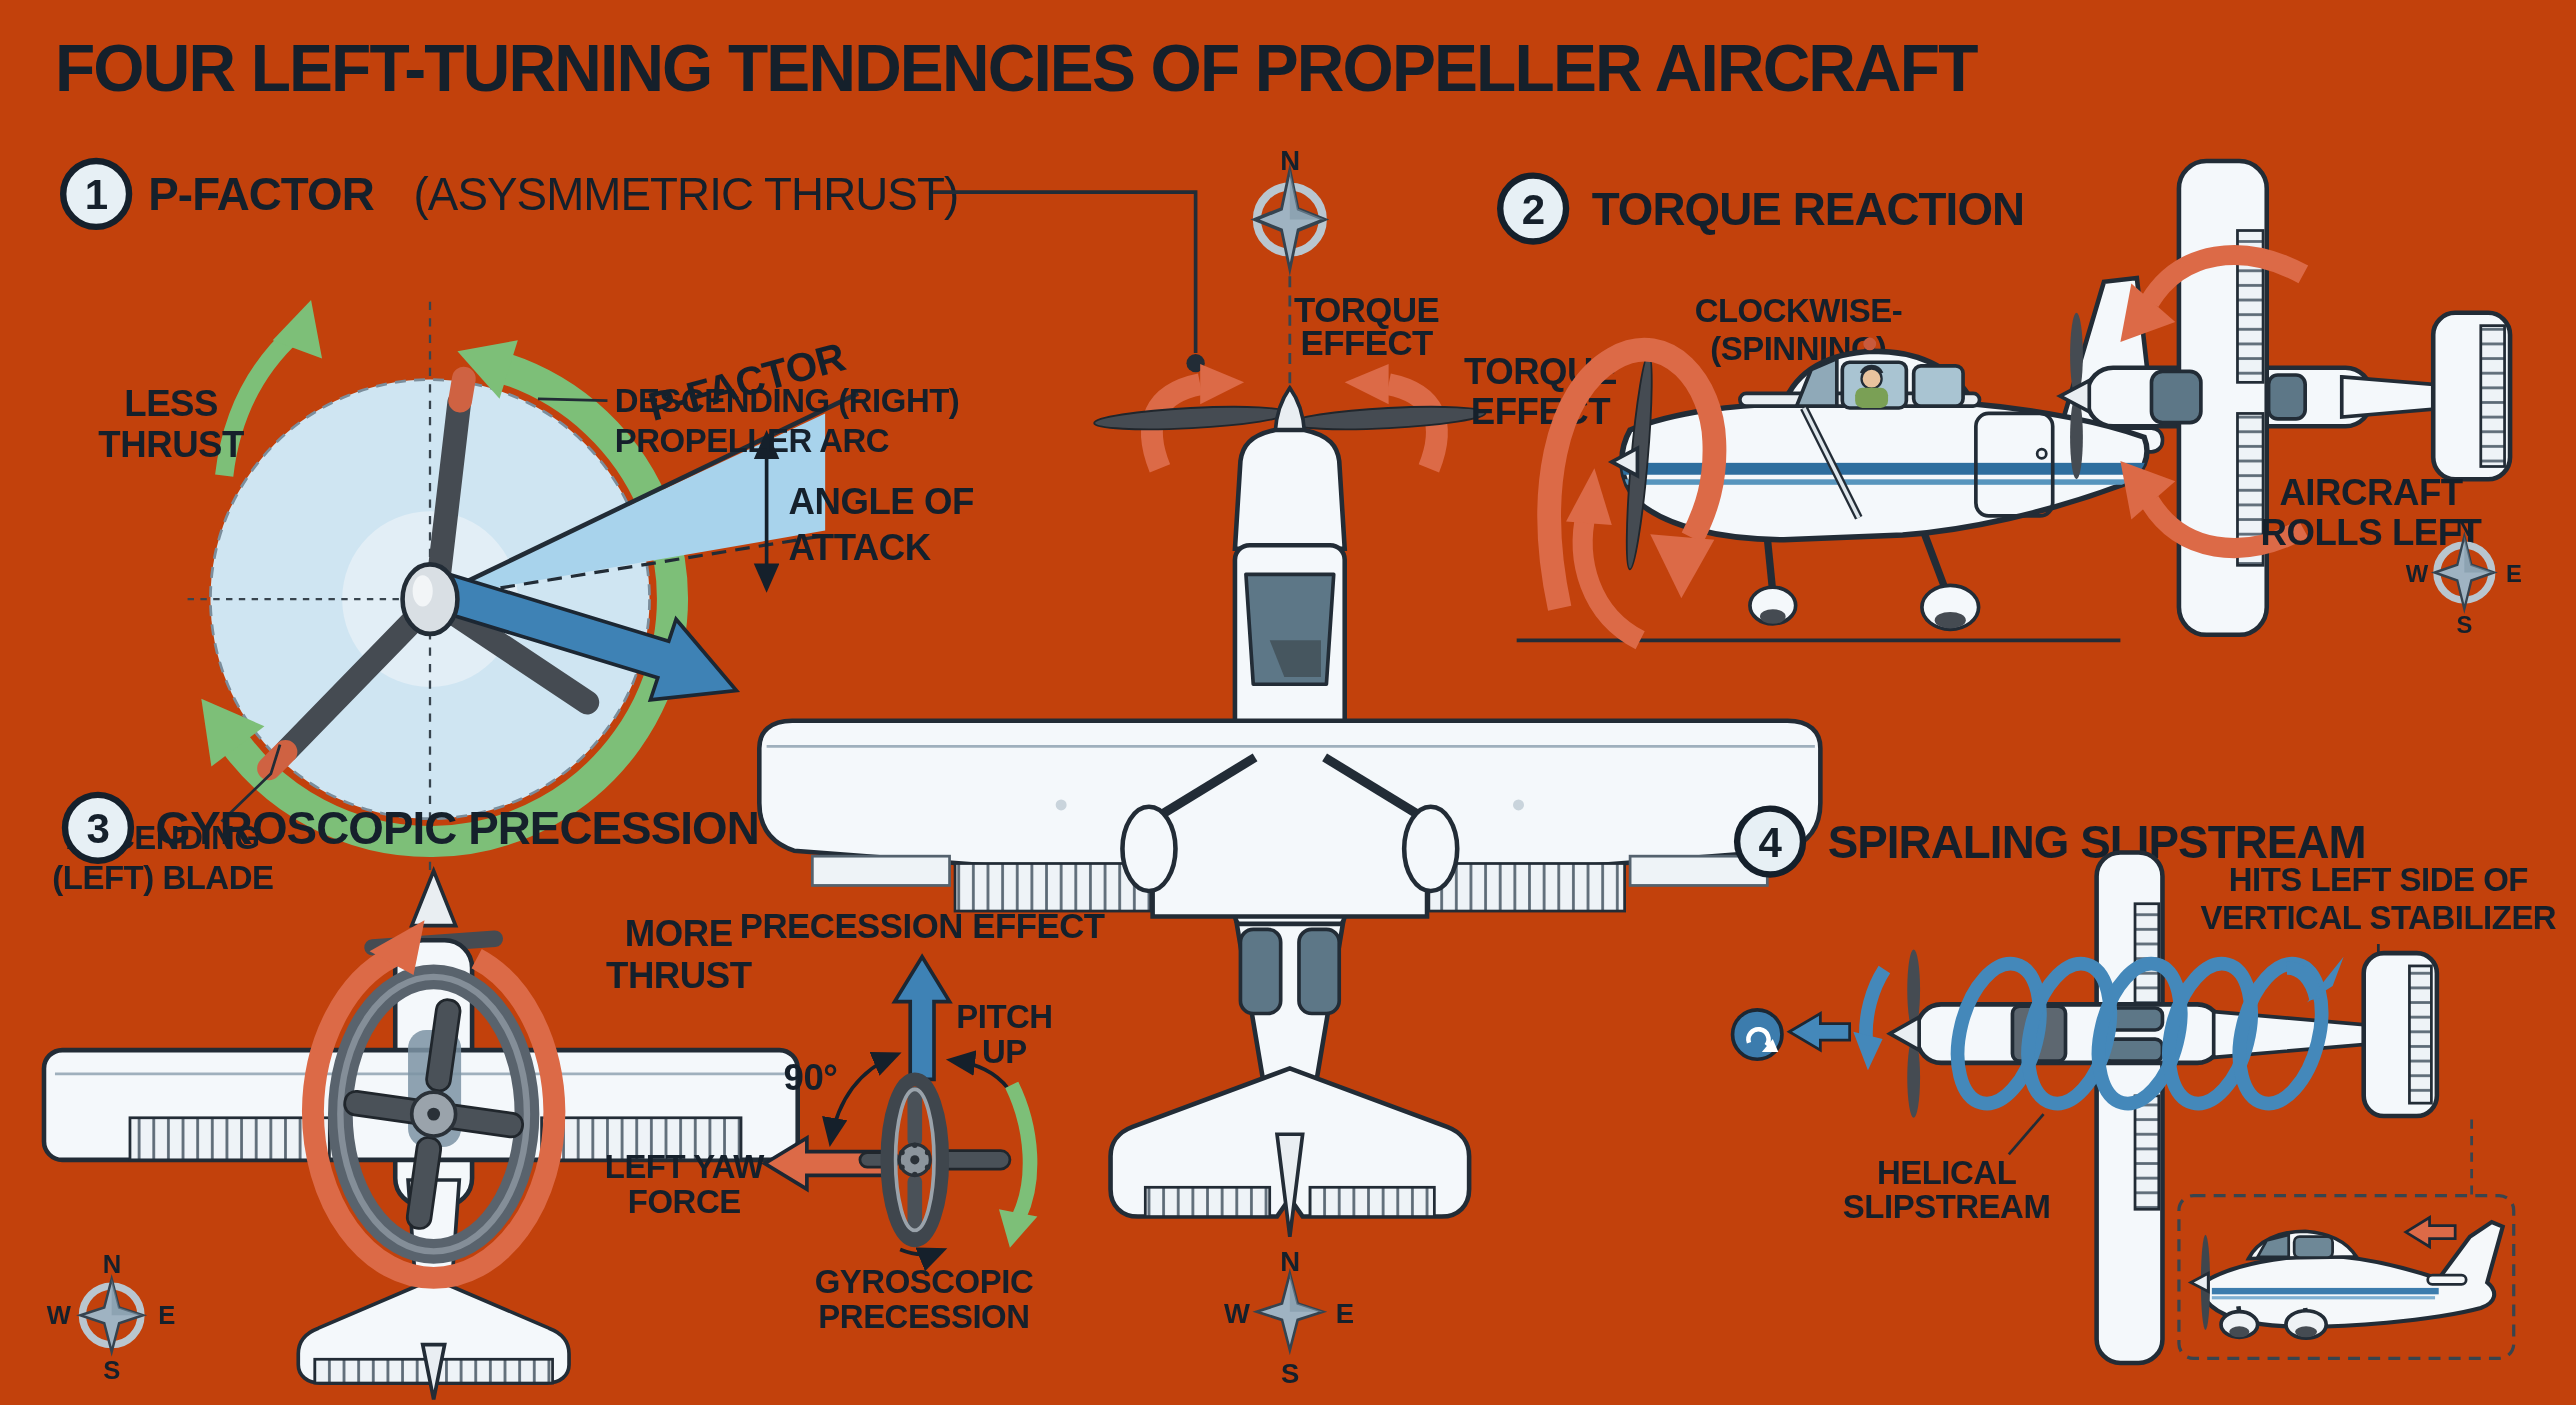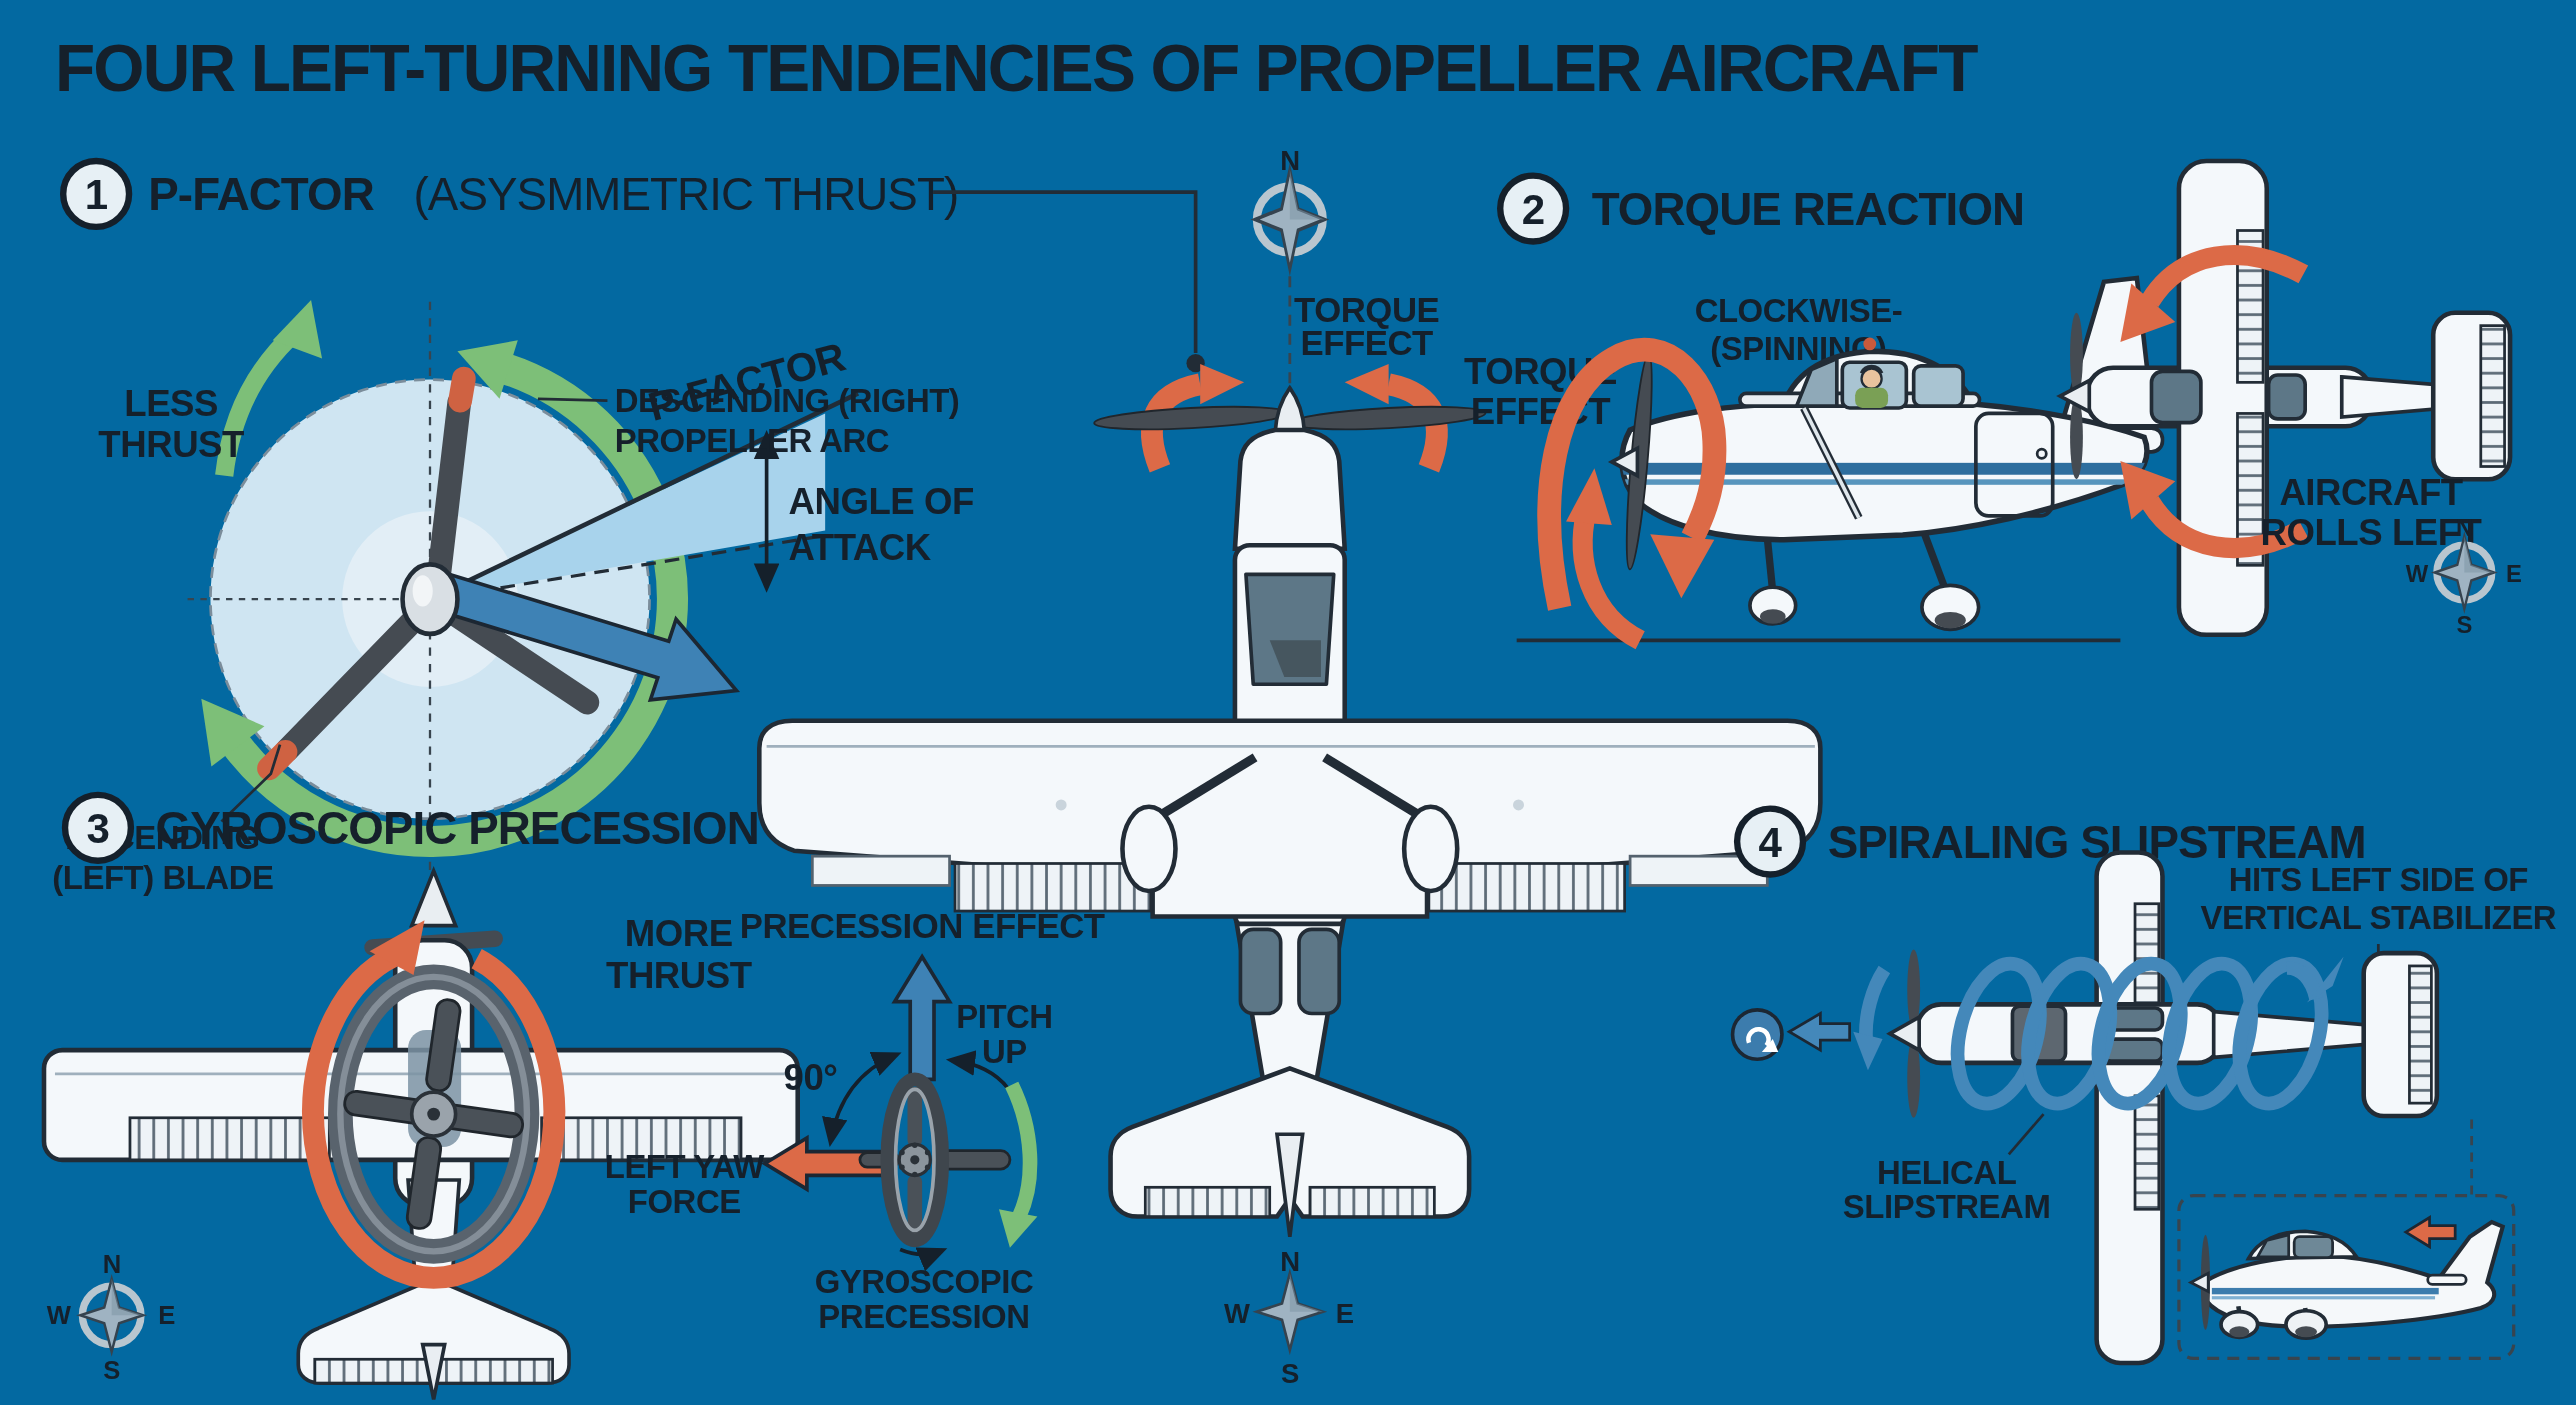--- a/index.html
+++ b/index.html
@@ -1,16 +1,16 @@
 <!DOCTYPE html>
 <html style="font-size:14.6px"><head>
 <meta charset="utf-8">
 <style>
   html,body{margin:0;padding:0;background:#e7f0f5;}
-  #canvas{position:relative;width:2576px;height:1405px;background:#0369a1;overflow:hidden;}
+  #canvas{position:relative;width:2576px;height:1405px;background:#c2410c;overflow:hidden;}
   svg{display:block;}
   text{font-family:"Liberation Sans",sans-serif;font-weight:bold;fill:#15202b;letter-spacing:-0.5px;}
   .t-title{font-size:72px;letter-spacing:-2px;}
   .t-sec{font-size:50px;letter-spacing:-1px;}
   .t-sec-reg{font-size:50px;font-weight:normal;letter-spacing:-1px;}
   .t-num{font-size:46px;}
   .t40{font-size:40px;}
   .t38{font-size:38px;}
   .t36{font-size:36px;}
   .t30{font-size:30px;}

